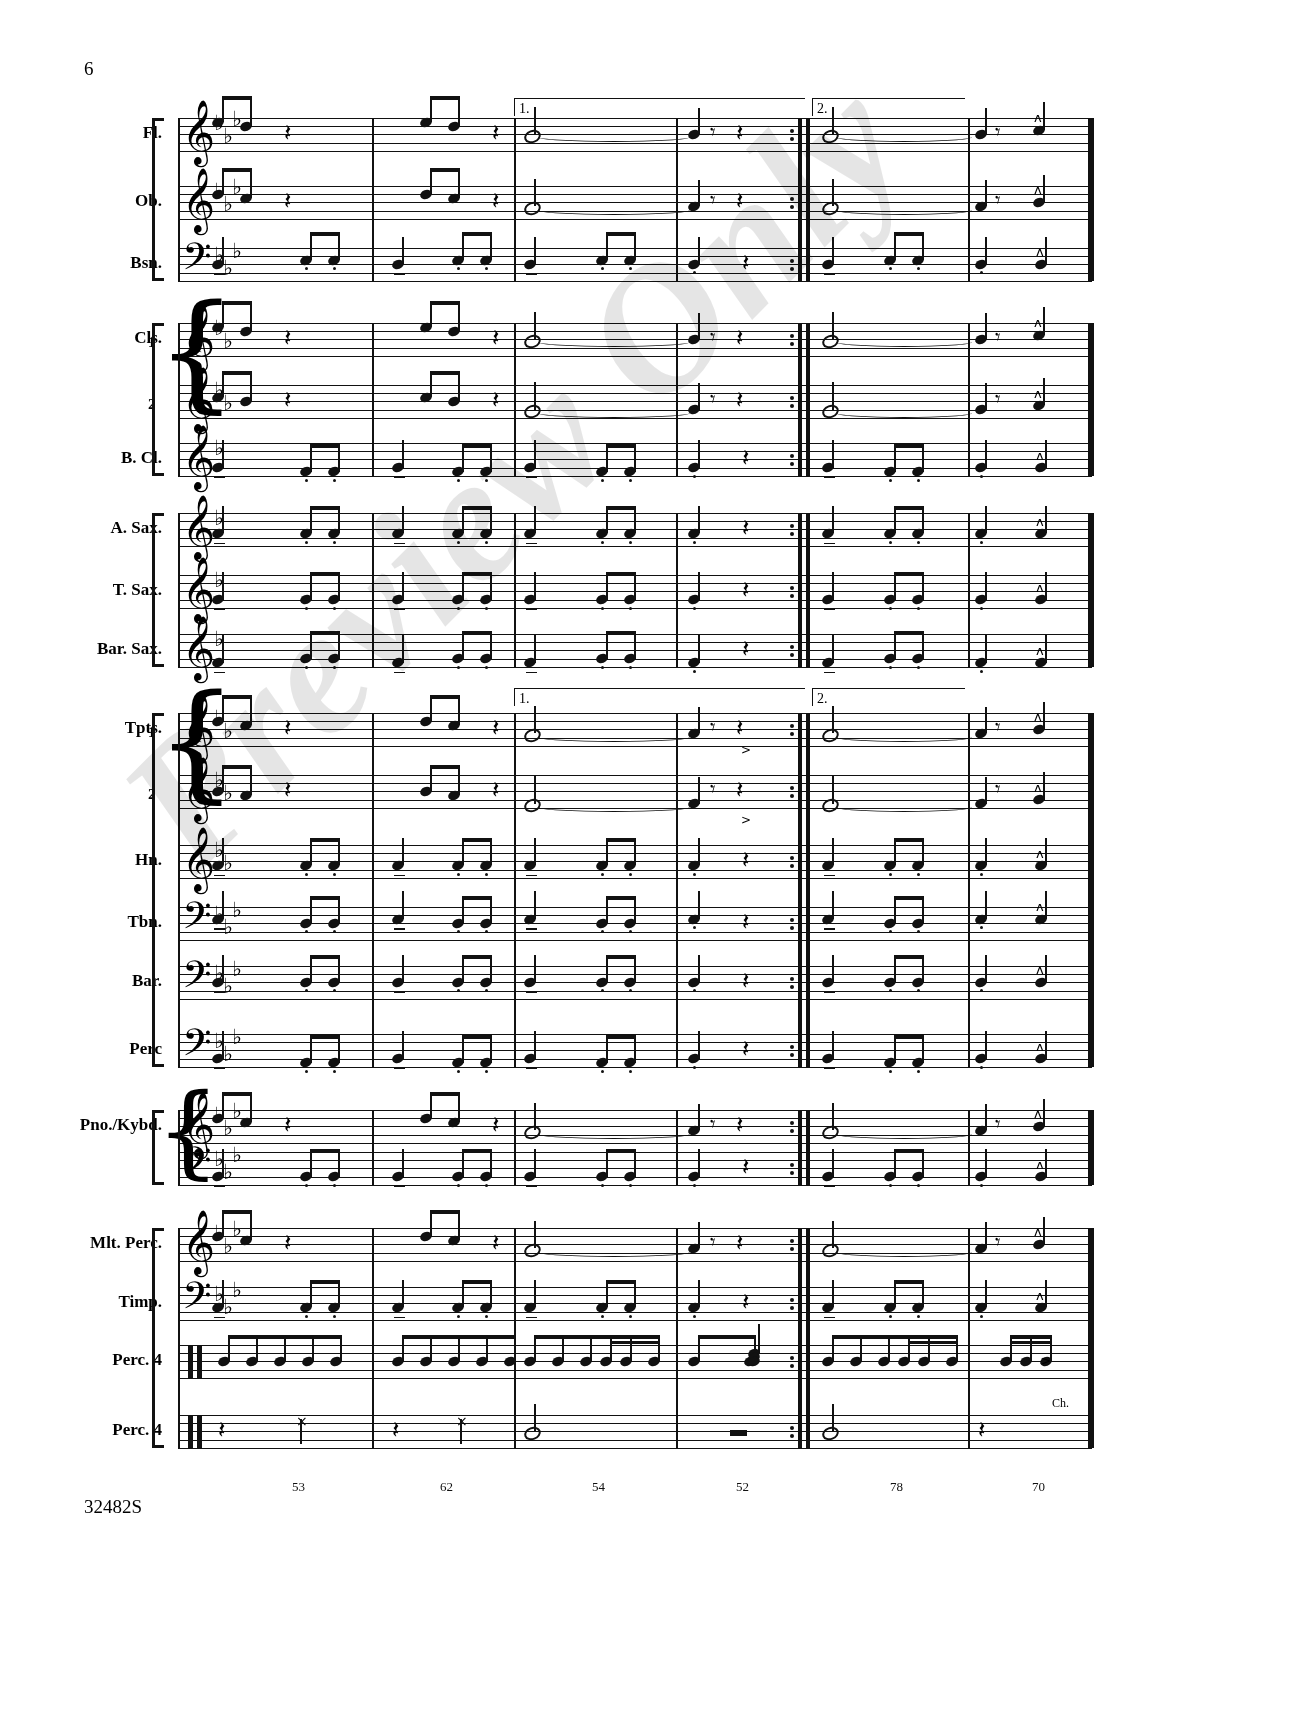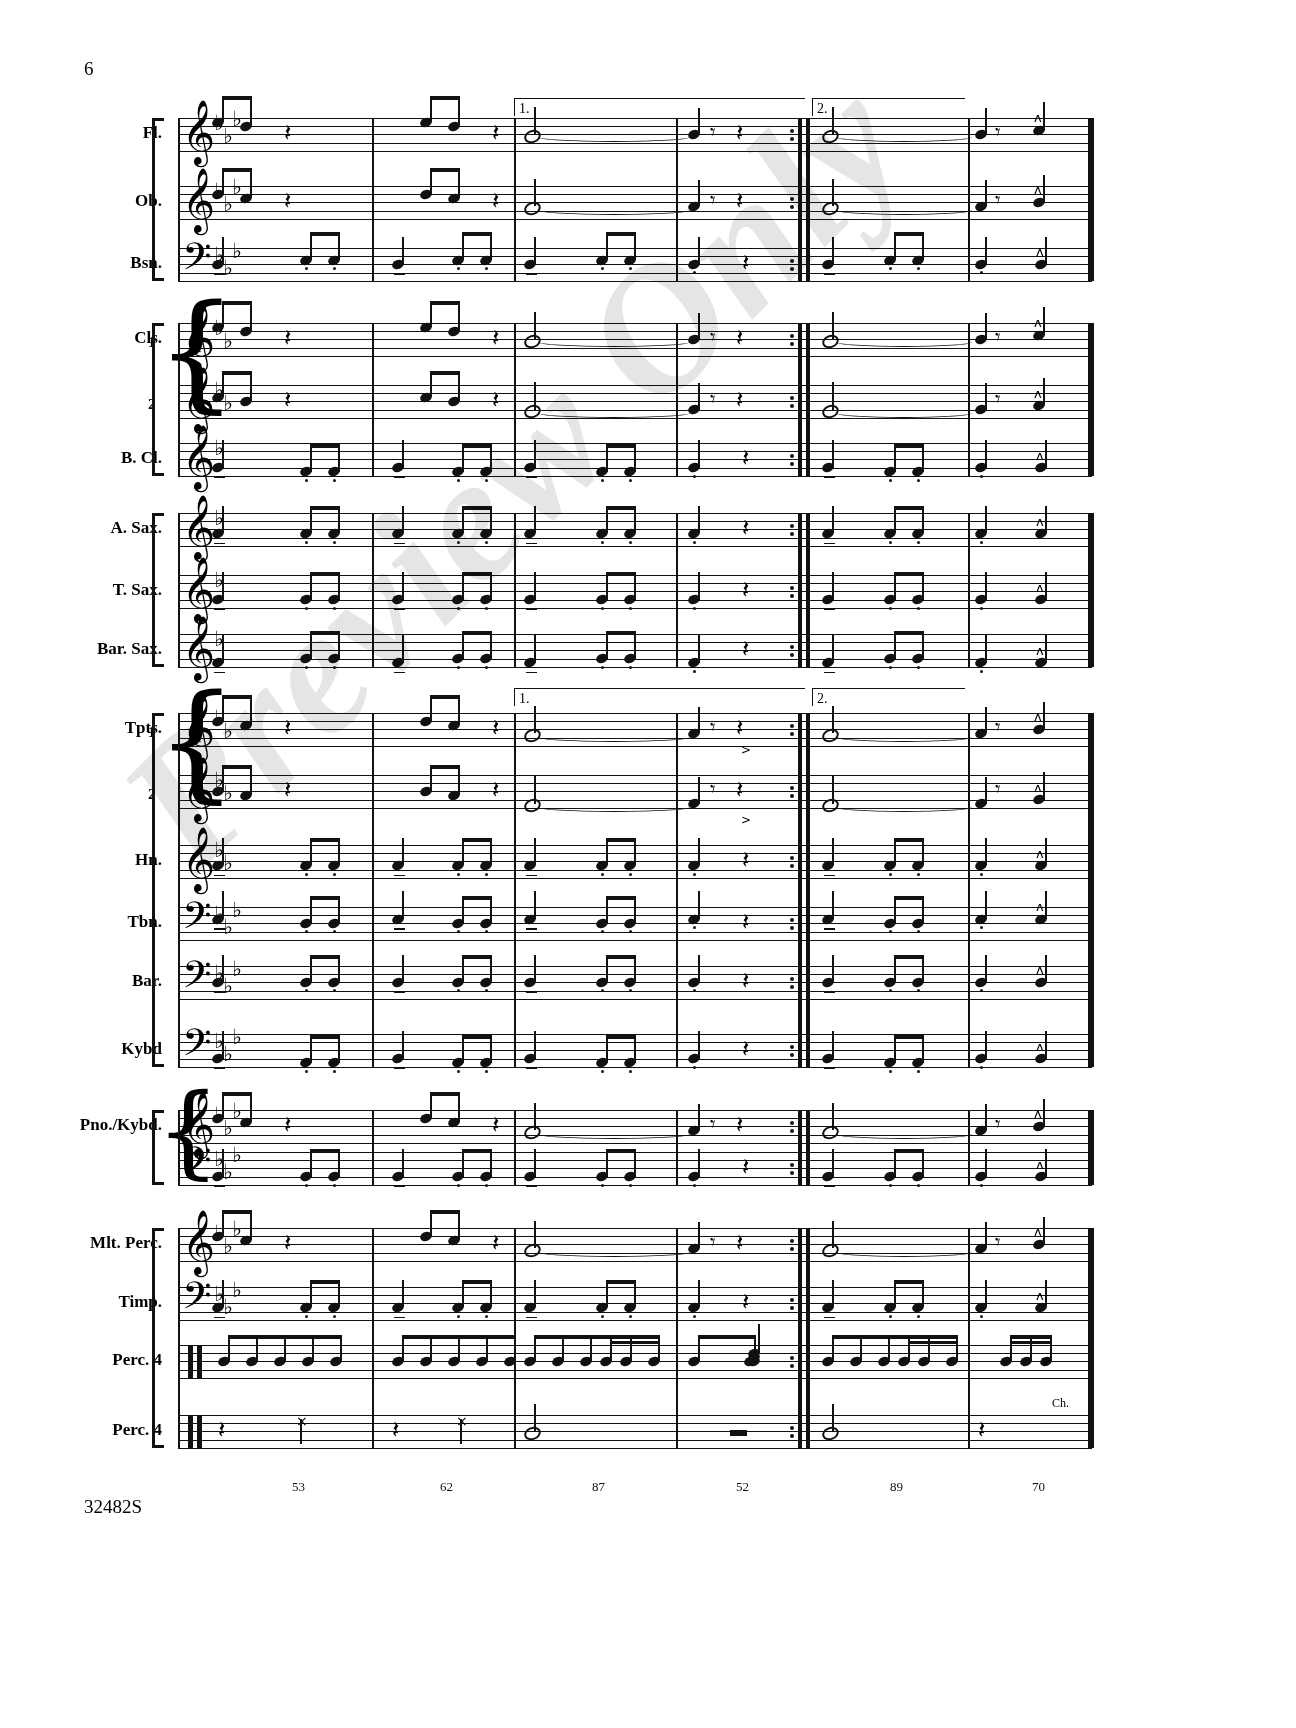--- a/index.html
+++ b/index.html
@@ -223,21 +223,21 @@
     <div class="glyph" style="left: 214px; top: 963.2px; font-size: 21px;">♭</div>
     <div class="glyph" style="left: 223px; top: 975.5px; font-size: 21px;">♭</div>
     <div class="glyph" style="left: 232px; top: 959.1px; font-size: 21px;">♭</div>
     <div class="stave" style="left: 178px; top: 1034px; width: 914px; height: 34.8px;">
       <div class="sline" style="left: 0px; top: 0px; width: 914px;"></div>
       <div class="sline" style="left: 0px; top: 8.2px; width: 914px;"></div>
       <div class="sline" style="left: 0px; top: 16.4px; width: 914px;"></div>
       <div class="sline" style="left: 0px; top: 24.6px; width: 914px;"></div>
       <div class="sline" style="left: 0px; top: 32.8px; width: 914px;"></div>
     </div>
-    <div class="instr-label" style="left: 50px; top: 1039.4px; width: 112px;">Kybd</div>
+    <div class="instr-label" style="left: 50px; top: 1039.4px; width: 112px;">Perc</div>
     <div class="clef" style="left: 182px; top: 1024px; font-size: 46px;">𝄢</div>
     <div class="glyph" style="left: 214px; top: 1031.2px; font-size: 21px;">♭</div>
     <div class="glyph" style="left: 223px; top: 1043.5px; font-size: 21px;">♭</div>
     <div class="glyph" style="left: 232px; top: 1027.1px; font-size: 21px;">♭</div>
     <div class="stave" style="left: 178px; top: 1110px; width: 914px; height: 34.8px;">
       <div class="sline" style="left: 0px; top: 0px; width: 914px;"></div>
       <div class="sline" style="left: 0px; top: 8.2px; width: 914px;"></div>
       <div class="sline" style="left: 0px; top: 16.4px; width: 914px;"></div>
       <div class="sline" style="left: 0px; top: 24.6px; width: 914px;"></div>
       <div class="sline" style="left: 0px; top: 32.8px; width: 914px;"></div>
@@ -434,23 +434,23 @@
       <div class="vnum">2.</div>
     </div>
     <div class="volta" style="left: 514px; top: 688px; width: 290px;">
       <div class="vnum">1.</div>
     </div>
     <div class="volta" style="left: 812px; top: 688px; width: 152px;">
       <div class="vnum">2.</div>
     </div>
     <div class="measnum" style="left: 292px; top: 1479px;">53</div>
     <div class="measnum" style="left: 440px; top: 1479px;">62</div>
-    <div class="measnum" style="left: 592px; top: 1479px;">87</div>
+    <div class="measnum" style="left: 592px; top: 1479px;">54</div>
     <div class="measnum" style="left: 736px; top: 1479px;">52</div>
-    <div class="measnum" style="left: 890px; top: 1479px;">89</div>
+    <div class="measnum" style="left: 890px; top: 1479px;">78</div>
     <div class="measnum" style="left: 1032px; top: 1479px;">70</div>
     <div class="nh" style="left: 212px; top: 117.6px;"></div>
     <div class="stem" style="left: 222px; top: 95.86px; height: 26.24px;"></div>
     <div class="nh" style="left: 240px; top: 121.7px;"></div>
     <div class="stem" style="left: 250px; top: 99.96px; height: 26.24px;"></div>
     <div class="beam" style="left: 222px; top: 95.86px; width: 30px; height: 4px;"></div>
     <div class="rest-q" style="left: 284px; top: 121.28px;">𝄽</div>
     <div class="nh" style="left: 420px; top: 117.6px;"></div>
     <div class="stem" style="left: 430px; top: 95.86px; height: 26.24px;"></div>
     <div class="nh" style="left: 448px; top: 121.7px;"></div>

